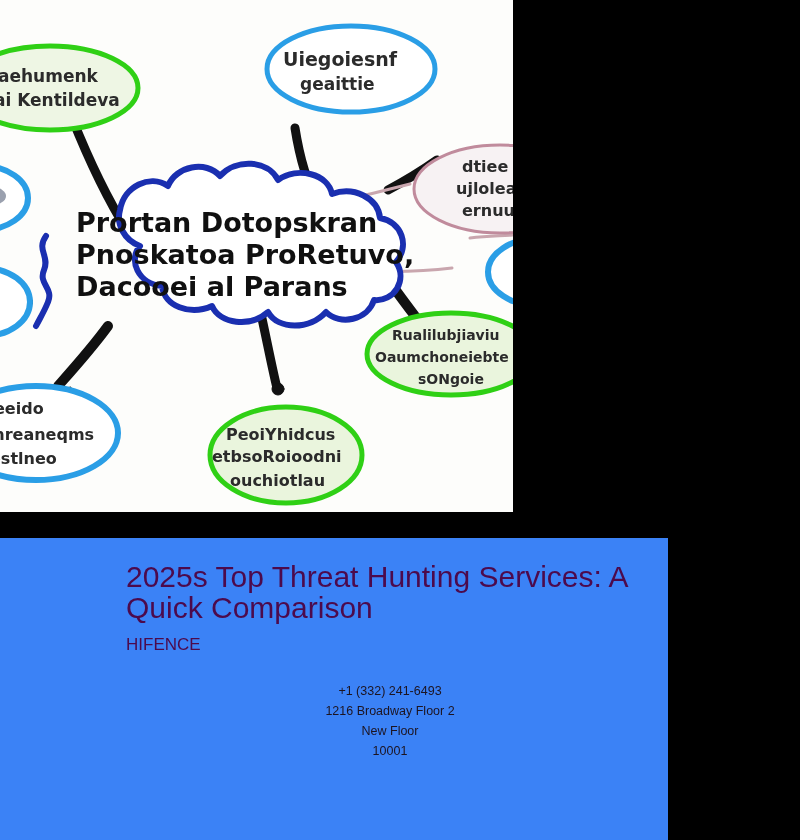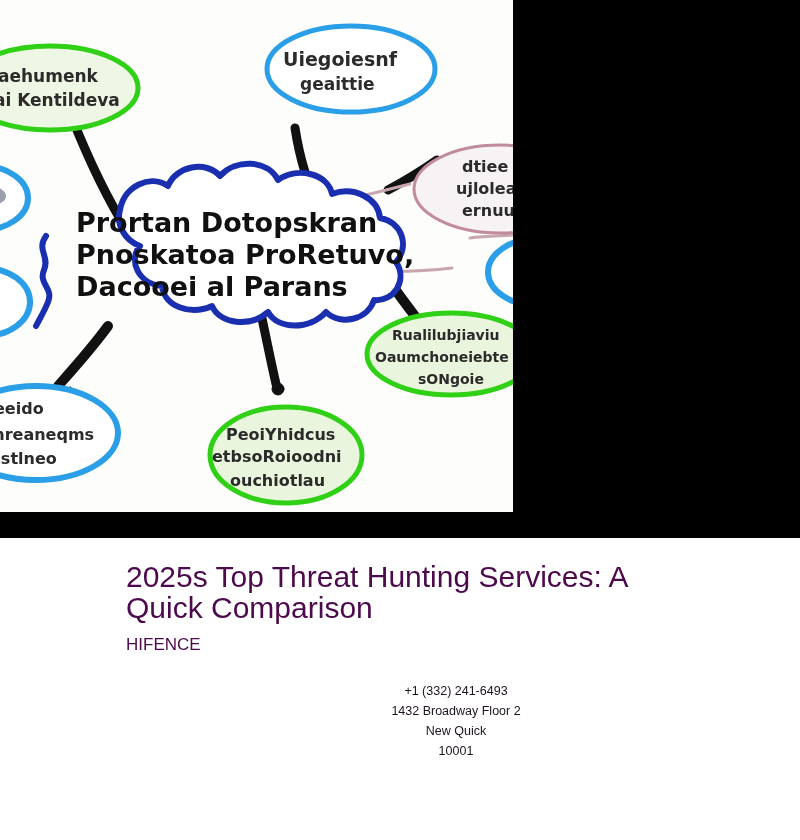--- a/index.html
+++ b/index.html
@@ -42,23 +42,23 @@
     display: block;
     width: 513px;
     height: 512px;
   }
 
   
   .content-card {
     position: absolute;
     left: 0;
     top: 538px;
-    width: 800px;
+    width: 668px;
     height: 302px;
-    background: #ffffff;
+    background: #3b82f6;
   }
   .content-inner {
     position: absolute;
     left: 126px;
     top: 23px;
     right: 14px;
   }
   .page-title {
     margin: 0;
     font-size: 30px;
@@ -229,21 +229,21 @@
 
   <div class="content-card">
     <div class="content-inner">
 
       <h1 class="page-title">2025s Top Threat Hunting Services: A Quick Comparison</h1>
 
       <div class="brand-name">HIFENCE</div>
 
       <div class="contact-block">
         <div class="contact-line">+1 (332) 241-6493</div>
-        <div class="contact-line">1432 Broadway Floor 2</div>
-        <div class="contact-line">New Quick</div>
+        <div class="contact-line">1216 Broadway Floor 2</div>
+        <div class="contact-line">New Floor</div>
         <div class="contact-line">10001</div>
       </div>
 
     </div>
   </div>
 
 </div>
 
 </body></html>

